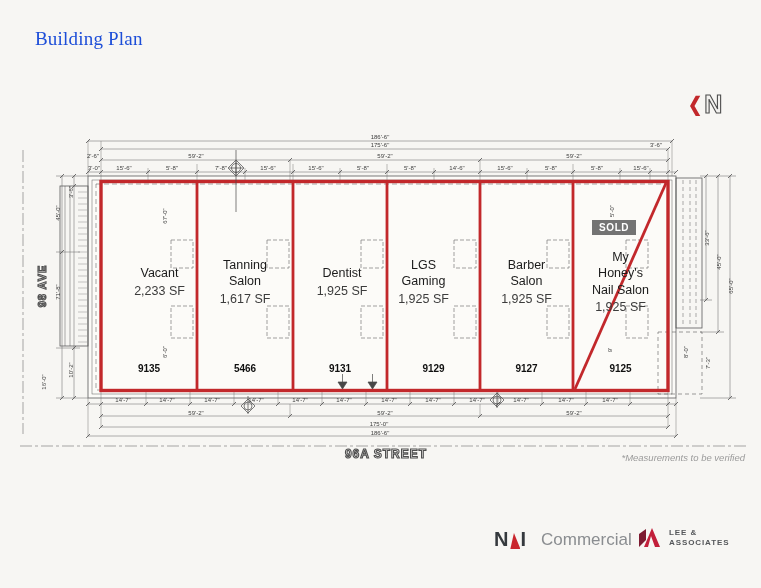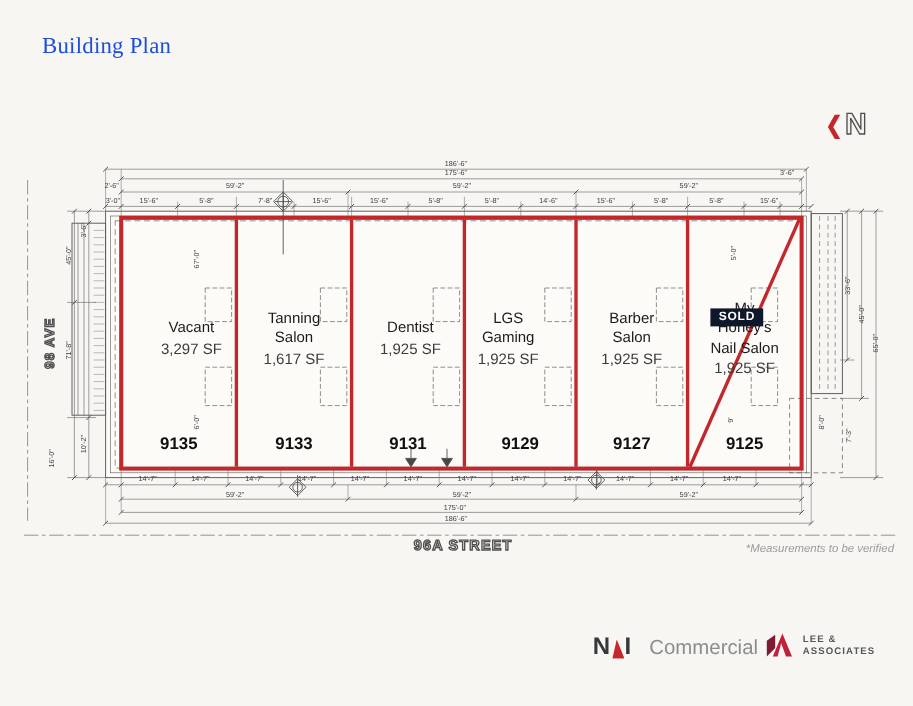--- a/index.html
+++ b/index.html
@@ -9,23 +9,23 @@
   
   .north{position:absolute;left:688px;top:92px;display:flex;align-items:center;gap:2px;}
   .north .chev{color:#c2282b;font-size:17px;font-weight:700;line-height:1;transform:scaleY(1.15);}
   .outlined{color:#f2f1ee;-webkit-text-stroke:1.1px #4e4e4e;font-weight:700;}
   .north .nletter{font-size:25px;line-height:1;letter-spacing:0;}
   
   #plan-overlay{position:absolute;inset:0;}
   .unit{position:absolute;top:243px;height:78px;display:flex;flex-direction:column;align-items:center;justify-content:center;text-align:center;}
   .unit-name{font-size:12.5px;line-height:1.3;color:#1b1b1b;}
   .unit-sf{font-size:12.5px;line-height:1.3;color:#3c3c3c;margin-top:1px;}
-  .unit-num{position:absolute;top:360px;height:18px;font-size:14px;font-weight:700;color:#101010;text-align:center;line-height:18px;}
+  .unit-num{position:absolute;top:360px;height:18px;font-size:10px;font-weight:700;color:#101010;text-align:center;line-height:18px;}
   .dim{position:absolute;font-size:6px;color:#3e3e3e;white-space:nowrap;transform:translate(-50%,-50%);letter-spacing:0;}
-  .sold{position:absolute;left:592px;top:220px;background:#0f172a;color:#fff;font-size:10px;font-weight:700;letter-spacing:.6px;padding:2px 7px;line-height:1.1;margin-top:37px;}
+  .sold{position:absolute;left:592px;top:220px;background:#737373;color:#fff;font-size:10px;font-weight:700;letter-spacing:.6px;padding:2px 7px;line-height:1.1;}
   .street-bottom{position:absolute;left:316px;top:447px;width:140px;text-align:center;font-size:12px;letter-spacing:1px;}
   .street-left{position:absolute;left:14px;top:278px;width:60px;height:16px;text-align:center;font-size:11px;letter-spacing:1px;transform:rotate(-90deg);}
   .note{position:absolute;right:16px;top:452px;font-style:italic;font-size:9.5px;color:#9b9b9b;}
   
   .nai{position:absolute;left:494px;top:529px;display:flex;align-items:flex-end;}
   .nai .blk{font-size:20px;font-weight:700;color:#35393d;line-height:1;}
   .nai .tri{display:inline-block;width:13px;height:16px;background:#c9252c;clip-path:polygon(50% 0,100% 100%,22% 100%);margin:0 0 0 -1px;}
   .nai .word{font-size:17px;color:#8a8d90;line-height:1.05;margin-left:15px;}
   .lee{position:absolute;left:636px;top:526px;display:flex;align-items:center;gap:5px;}
   .lee .txt{font-size:8px;font-weight:700;color:#55575a;letter-spacing:.9px;line-height:1.25;}
@@ -109,29 +109,29 @@
         <circle cx="497" cy="400" r="4"></circle>
       <path d="M342.5,374V382M372.5,374V382"></path>
       <path d="M338,382h9l-4.5,7Z" fill="#474747"></path>
       <path d="M368,382h9l-4.5,7Z" fill="#474747"></path>
     </g>
   </svg>
 
   <div id="plan-overlay">
       <div class="unit" style="left: 101px; width: 117px;">
         <div class="unit-name">Vacant</div>
-        <div class="unit-sf">3,297 SF</div>
+        <div class="unit-sf">2,233 SF</div>
       </div>
       <div class="unit-num" style="left: 101px; width: 96px;">9135</div>
       <div class="unit" style="left: 197px; width: 96px;">
         <div class="unit-name">Tanning</div>
         <div class="unit-name">Salon</div>
         <div class="unit-sf">1,617 SF</div>
       </div>
-      <div class="unit-num" style="left: 197px; width: 96px;">9133</div>
+      <div class="unit-num" style="left: 197px; width: 96px;">5466</div>
       <div class="unit" style="left: 295px; width: 94px;">
         <div class="unit-name">Dentist</div>
         <div class="unit-sf">1,925 SF</div>
       </div>
       <div class="unit-num" style="left: 293px; width: 94px;">9131</div>
       <div class="unit" style="left: 387px; width: 73px;">
         <div class="unit-name">LGS</div>
         <div class="unit-name">Gaming</div>
         <div class="unit-sf">1,925 SF</div>
       </div>

